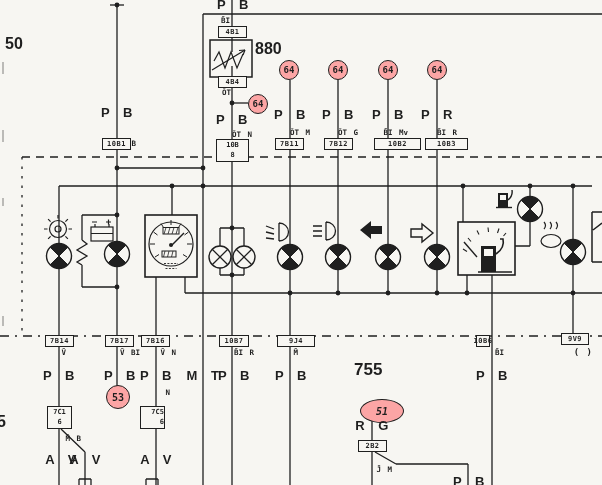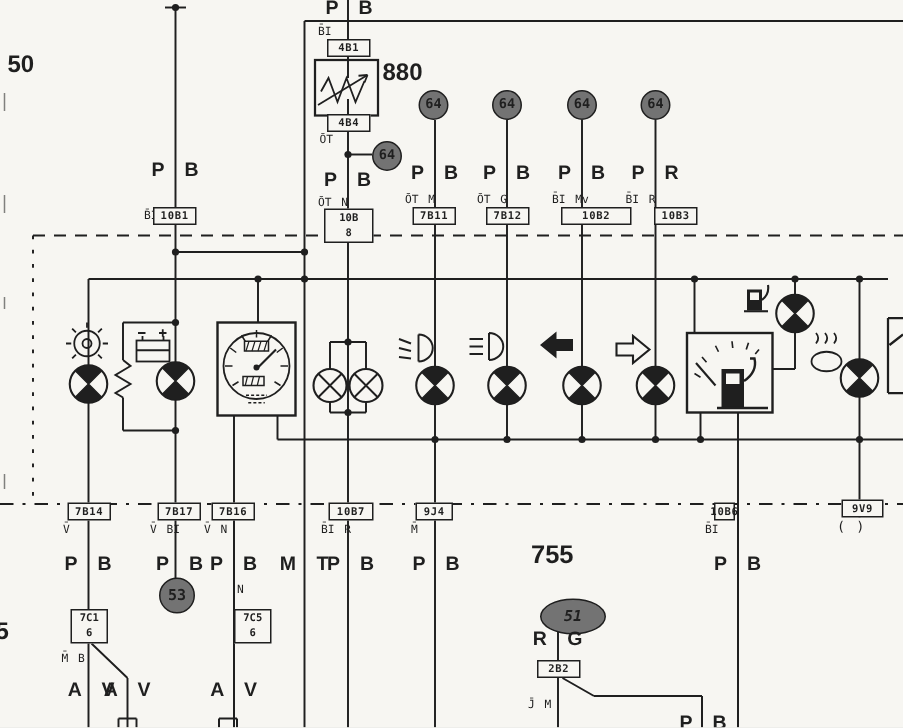--- a/index.html
+++ b/index.html
@@ -2,30 +2,30 @@
 <html><head>
 <meta charset="utf-8">
 <style>
   html,body{margin:0;padding:0;background:#e8e8e6;}
   #stage{position:relative;width:602px;height:485px;background:#f7f6f2;overflow:hidden;
          font-family:"Liberation Sans",sans-serif;color:#1f1f1f;}
   #wires{position:absolute;left:0;top:0;}
   .lbl{position:absolute;font-weight:700;font-size:13px;text-align:center;word-spacing:9px;
        letter-spacing:.5px;white-space:nowrap;line-height:1;}
   .big{position:absolute;font-weight:700;font-size:16px;line-height:1;white-space:nowrap;}
-  .sm{position:absolute;font-family:"DejaVu Sans Mono",monospace;font-weight:400;font-size:7.5px;
-      text-align:left;word-spacing:2px;white-space:nowrap;line-height:1;}
+  .sm{position:absolute;font-family:"DejaVu Sans Mono",monospace;font-weight:700;font-size:7.5px;
+      text-align:right;word-spacing:2px;white-space:nowrap;line-height:1;}
   .conn{position:absolute;box-sizing:border-box;border:1.6px solid #1f1f1f;background:#f7f6f2;
         font-family:"DejaVu Sans Mono",monospace;font-weight:700;font-size:7px;letter-spacing:.5px;
         display:flex;align-items:center;justify-content:center;height:12px;}
   .conn2{position:absolute;box-sizing:border-box;border:1.6px solid #1f1f1f;background:#f7f6f2;
         font-family:"DejaVu Sans Mono",monospace;font-weight:700;font-size:7px;
         display:flex;flex-direction:column;align-items:center;justify-content:center;line-height:1.35;}
   .circ{position:absolute;box-sizing:border-box;border:1.5px solid #1f1f1f;border-radius:50%;
-        background:#737373;display:flex;align-items:center;justify-content:center;
+        background:#fca5a5;display:flex;align-items:center;justify-content:center;
         font-family:"DejaVu Sans Mono",monospace;font-weight:700;font-size:9px;}
 </style>
 </head>
 <body>
 
 <div id="stage">
 
 <svg id="wires" width="602" height="485" viewBox="0 0 602 485">
   <defs>
     <g id="lampSym">
@@ -228,21 +228,21 @@
 <div class="lbl" style="left:318px;top:108px;width:40px;">P B</div>
 <div class="lbl" style="left:368px;top:108px;width:40px;">P B</div>
 <div class="lbl" style="left:417px;top:108px;width:40px;">P R</div>
 <div class="sm" style="left:270px;top:129px;width:40px;">ŌT M</div>
 <div class="sm" style="left:318px;top:129px;width:40px;">ŌT G</div>
 <div class="sm" style="left:368px;top:129px;width:40px;">B̄I Mv</div>
 <div class="sm" style="left:417px;top:129px;width:40px;">B̄I R</div>
 <div class="conn" style="left:275px;top:138px;width:29px;">7B11</div>
 <div class="conn" style="left:324px;top:138px;width:29px;text-align:center;">7B12</div>
 <div class="conn" style="left:374px;top:138px;width:47px;">10B2</div>
-<div class="conn" style="left:436px;top:138px;width:29px;">10B3</div>
+<div class="conn" style="left:425px;top:138px;width:43px;">10B3</div>
 
 <div class="conn" style="left:45px;top:335px;width:29px;">7B14</div>
 <div class="sm" style="left:42px;top:349px;width:24px;">V̄</div>
 <div class="lbl" style="left:39px;top:369px;width:40px;">P B</div>
 <div class="conn2" style="left:47px;top:406px;width:25px;height:23px;">
   <span>7C1</span>
   <span>6</span>
 </div>
 <div class="sm" style="left:41px;top:435px;width:40px;">M̄ B</div>
 <div class="lbl" style="left:41px;top:453px;width:40px;">A V</div>
@@ -250,33 +250,33 @@
 
 <div class="conn" style="left:105px;top:335px;width:29px;">7B17</div>
 <div class="sm" style="left:100px;top:349px;width:40px;">V̄ BI</div>
 <div class="lbl" style="left:100px;top:369px;width:40px;">P B</div>
 <div class="circ" style="left:106px;top:385px;width:24px;height:24px;font-size:10px;">53</div>
 
 <div class="conn" style="left:141px;top:335px;width:29px;">7B16</div>
 <div class="sm" style="left:136px;top:349px;width:40px;">V̄ N</div>
 <div class="lbl" style="left:136px;top:369px;width:40px;">P B</div>
 <div class="sm" style="left:158px;top:389px;width:12px;">N</div>
-<div class="conn2" style="left:156px;top:406px;width:25px;height:23px;">
+<div class="conn2" style="left:140px;top:406px;width:25px;height:23px;align-items:flex-end;">
   <span>7C5</span>
   <span>6</span>
 </div>
 <div class="lbl" style="left:136px;top:453px;width:40px;">A V</div>
 
 <div class="lbl" style="left:183px;top:369px;width:40px;">M T</div>
 
 <div class="conn" style="left:219px;top:335px;width:30px;">10B7</div>
 <div class="sm" style="left:214px;top:349px;width:40px;">B̄I R</div>
 <div class="lbl" style="left:214px;top:369px;width:40px;">P B</div>
 
-<div class="conn" style="left:277px;top:335px;width:25px;">9J4</div>
+<div class="conn" style="left:277px;top:335px;width:38px;">9J4</div>
 <div class="sm" style="left:274px;top:349px;width:24px;">M̄</div>
 <div class="lbl" style="left:271px;top:369px;width:40px;">P B</div>
 
 <div class="big" style="left:354px;top:361px;font-size:17px;">755</div>
 <div class="circ" style="left:360px;top:399px;width:44px;height:24px;font-size:10px;font-style:italic;">51</div>
 <div class="lbl" style="left:352px;top:419px;width:40px;">R G</div>
 <div class="conn" style="left:358px;top:440px;width:29px;">2B2</div>
 <div class="sm" style="left:352px;top:466px;width:40px;">J̄ M</div>
 
 <div class="conn" style="left:476px;top:335px;width:14px;">10B6</div>

